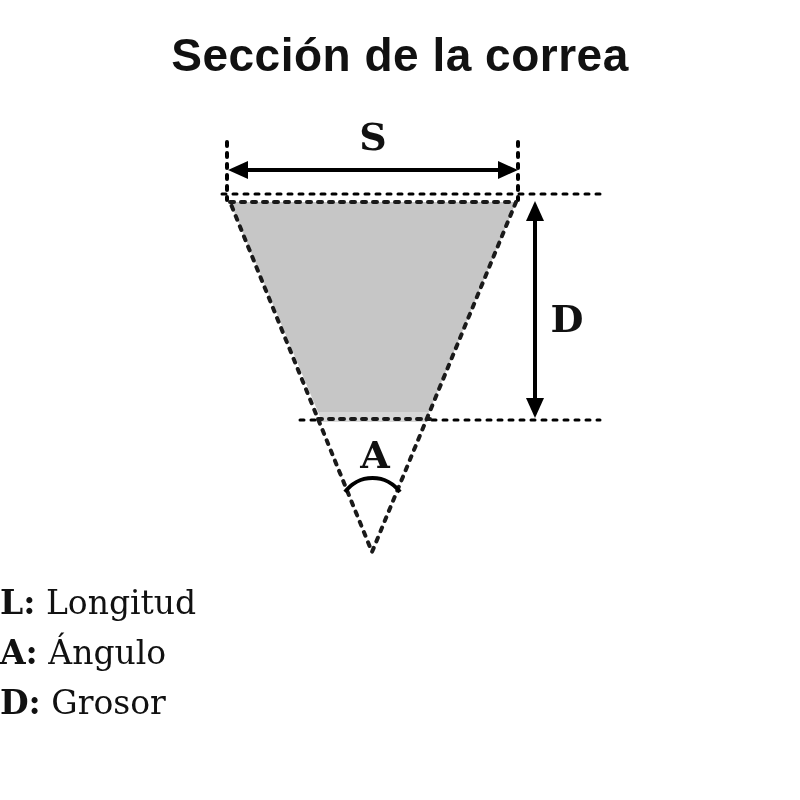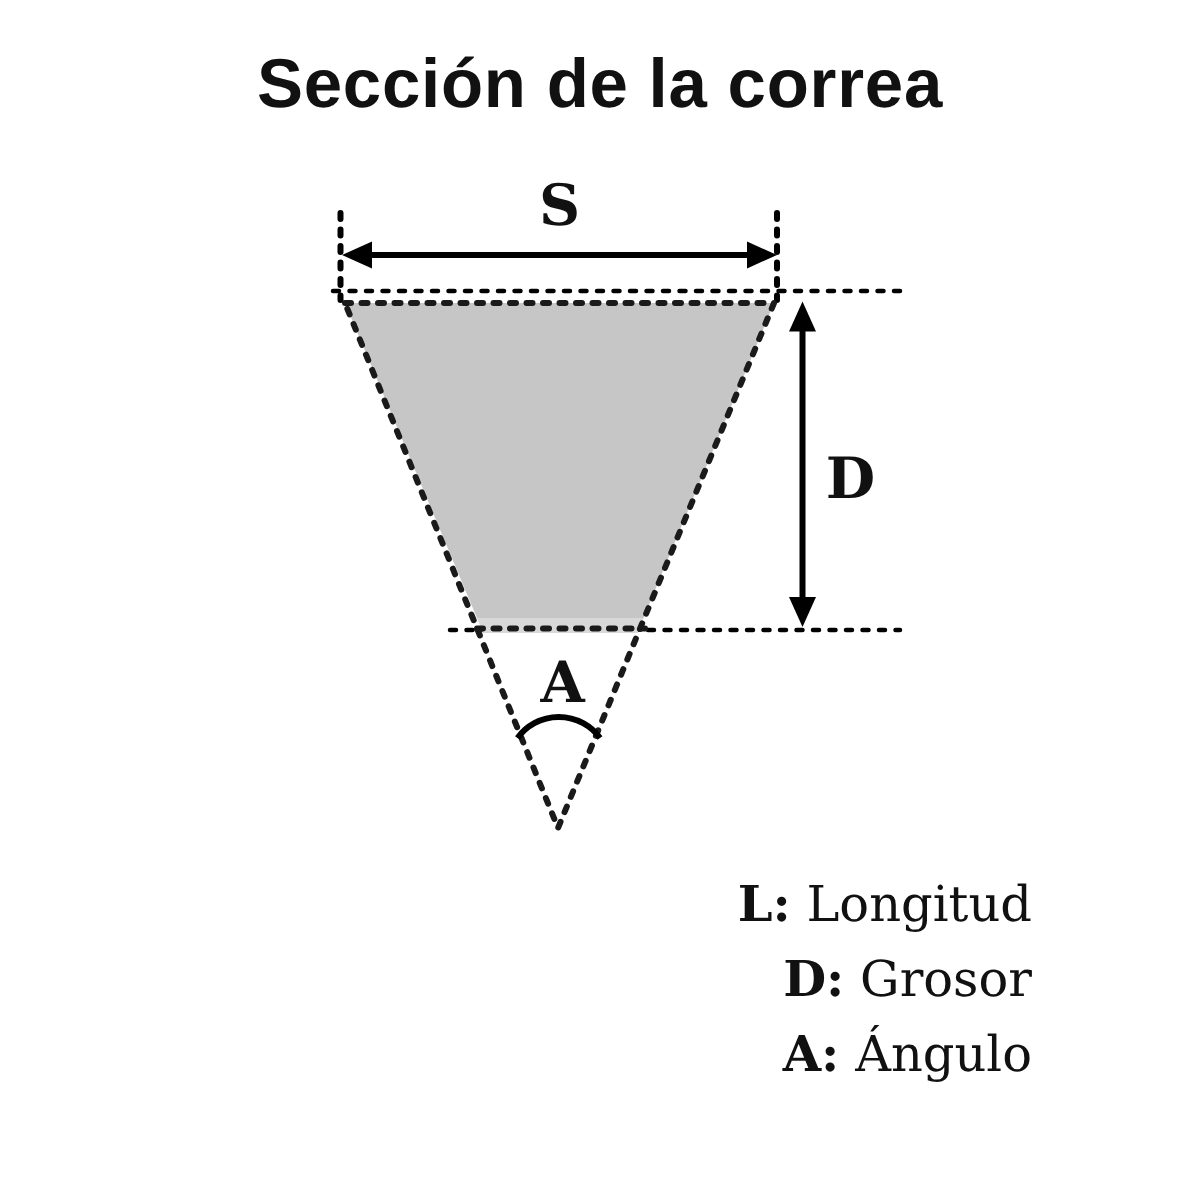--- a/index.html
+++ b/index.html
@@ -40,21 +40,21 @@
     font-family: "DejaVu Serif", serif;
     font-weight: bold;
     font-size: 38px;
     fill: #111111;
   }
   #legend {
     position: absolute;
     left: 0;
     top: 578px;
     width: 688px;
-    text-align: right;
+    text-align: left;
   }
   .legend-row {
     font-family: "DejaVu Serif", serif;
     font-size: 33px;
     color: #111111;
     line-height: 50px;
     white-space: nowrap;
   }
   .legend-key {
     font-weight: bold;
@@ -101,22 +101,22 @@
     <path d="M345,492 A 34 34 0 0 1 400,492" fill="none" stroke="#000000" stroke-width="4"></path>
     <text class="lbl" x="375" y="468" text-anchor="middle">A</text>
   </svg>
 
   <div id="legend">
     <div class="legend-row">
       <span class="legend-key">L:</span>
       <span>Longitud</span>
     </div>
     <div class="legend-row">
+      <span class="legend-key">A:</span>
+      <span>Ángulo</span>
+    </div>
+    <div class="legend-row">
       <span class="legend-key">D:</span>
       <span>Grosor</span>
-    </div>
-    <div class="legend-row">
-      <span class="legend-key">A:</span>
-      <span>Ángulo</span>
     </div>
   </div>
 
 </div>
 
 </body></html>

